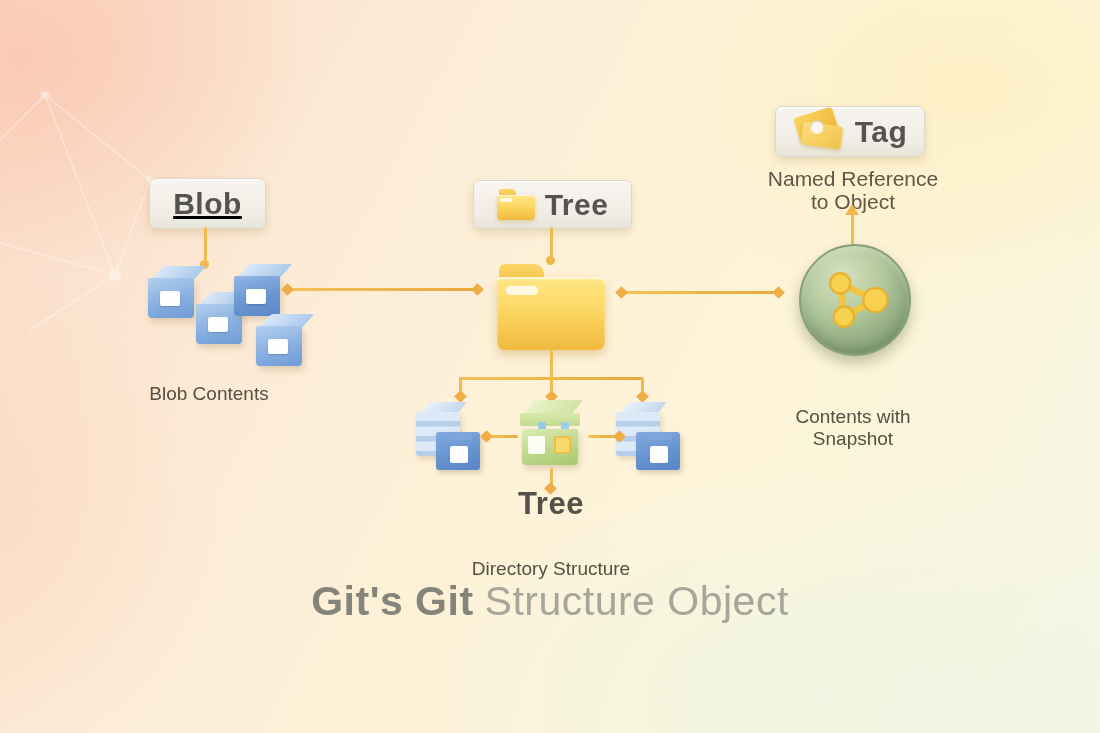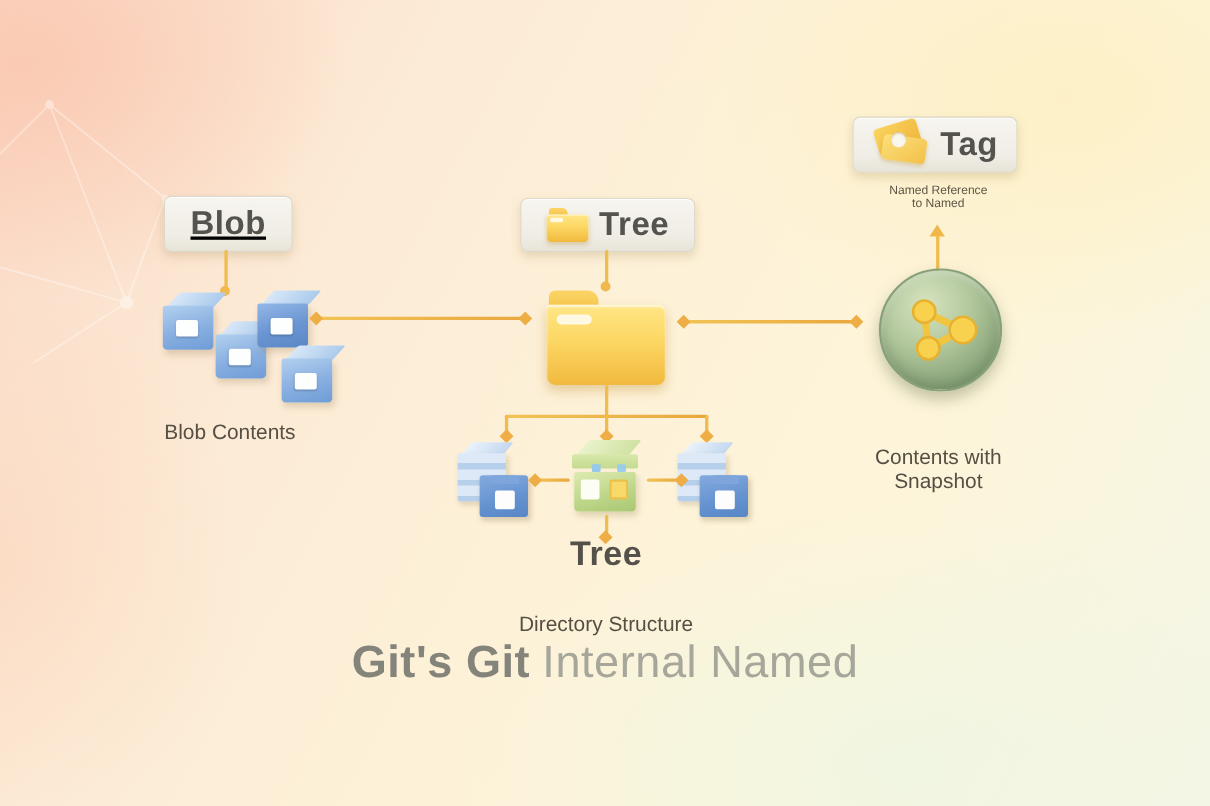--- a/index.html
+++ b/index.html
@@ -22,21 +22,21 @@
   }
   .label-text{font-size:30px;font-weight:bold;color:#55534d;letter-spacing:.5px;}
   
   .hline{position:absolute;height:3px;background:linear-gradient(90deg,#f2c356,#e9a83e);border-radius:2px;}
   .vline{position:absolute;width:3px;background:#f0bc4e;border-radius:2px;}
   .dia{position:absolute;width:9px;height:9px;background:#eeae45;transform:rotate(45deg);}
   .dot{position:absolute;width:9px;height:9px;border-radius:50%;background:#f0b84d;}
   .arrow-up{position:absolute;width:0;height:0;border-left:7px solid transparent;border-right:7px solid transparent;border-bottom:11px solid #f0b84a;}
   
   .caption{position:absolute;font-size:19px;color:#564f44;text-align:center;}
-  .caption-sm{position:absolute;font-size:11px;line-height:1.1;color:#5e5646;text-align:center;}
+  .caption-sm{position:absolute;font-size:21px;line-height:1.1;color:#5e5646;text-align:center;}
   .big-label{position:absolute;font-size:31px;font-weight:bold;color:#54514b;text-align:center;letter-spacing:.5px;}
   
   .bcube{position:absolute;width:56px;height:56px;}
   .bcube .top{position:absolute;top:0;left:9px;width:43px;height:14px;background:linear-gradient(90deg,#d7e7f8,#accbec);transform:skewX(-42deg);border-radius:2px;}
   .bcube .front{position:absolute;top:12px;left:0;width:46px;height:40px;background:linear-gradient(165deg,#b2d0ef 0%,#88afe1 55%,#6f9cd6 100%);border-radius:2px 2px 4px 4px;box-shadow:2px 4px 6px rgba(150,125,85,.28);}
   .bcube .sq{position:absolute;top:25px;left:12px;width:20px;height:15px;background:#fdfefe;border-radius:2px;box-shadow:0 1px 2px rgba(0,0,0,.18);}
   .bcube.dark .front{background:linear-gradient(165deg,#93b7e6 0%,#6a95d2 55%,#5a87c6 100%);}
   
   .folder{position:absolute;}
   .folder .tab{position:absolute;top:0;left:2px;width:42%;height:20px;background:linear-gradient(180deg,#fbd466,#f6c64a);border-radius:6px 10px 0 0;}
@@ -201,37 +201,37 @@
     <div class="tagicon">
         <div class="t1"></div>
         <div class="t2"></div>
         <div class="hole"></div>
       </div>
     <span class="label-text">Tag</span>
   </div>
 
   <div class="caption-sm" style="left:753px;top:167px;width:200px;">
     <span>Named Reference</span><br>
-    <span>to Named</span>
+    <span>to Object</span>
   </div>
 
   <div class="arrow-up" style="left:845px;top:204px;"></div>
   <div class="vline" style="left:851px;top:214px;height:34px;"></div>
 
   <div class="commit-circle" style="left:799px;top:244px;">
     <svg width="74" height="66" viewBox="0 0 80 70">
       <path d="M24 17 L62 35 L28 53 Z" fill="none" stroke="#f2c53e" stroke-width="7" stroke-linejoin="round"></path>
       <circle cx="24" cy="17" r="11" fill="#f8d24f" stroke="#e7b232" stroke-width="2.5"></circle>
       <circle cx="28" cy="53" r="11" fill="#f8d24f" stroke="#e7b232" stroke-width="2.5"></circle>
       <circle cx="62" cy="35" r="13" fill="#f8d24f" stroke="#e7b232" stroke-width="2.5"></circle>
     </svg>
   </div>
 
   <div class="caption" style="left:753px;top:406px;width:200px;line-height:1.15;">
     <span>Contents with</span><br>
     <span>Snapshot</span>
   </div>
 
   <div class="title">
-    <span class="em">Git's Git</span><span class="rest">Internal Named</span>
+    <span class="em">Git's Git</span><span class="rest">Structure Object</span>
   </div>
 
 </div>
 
 </body></html>

